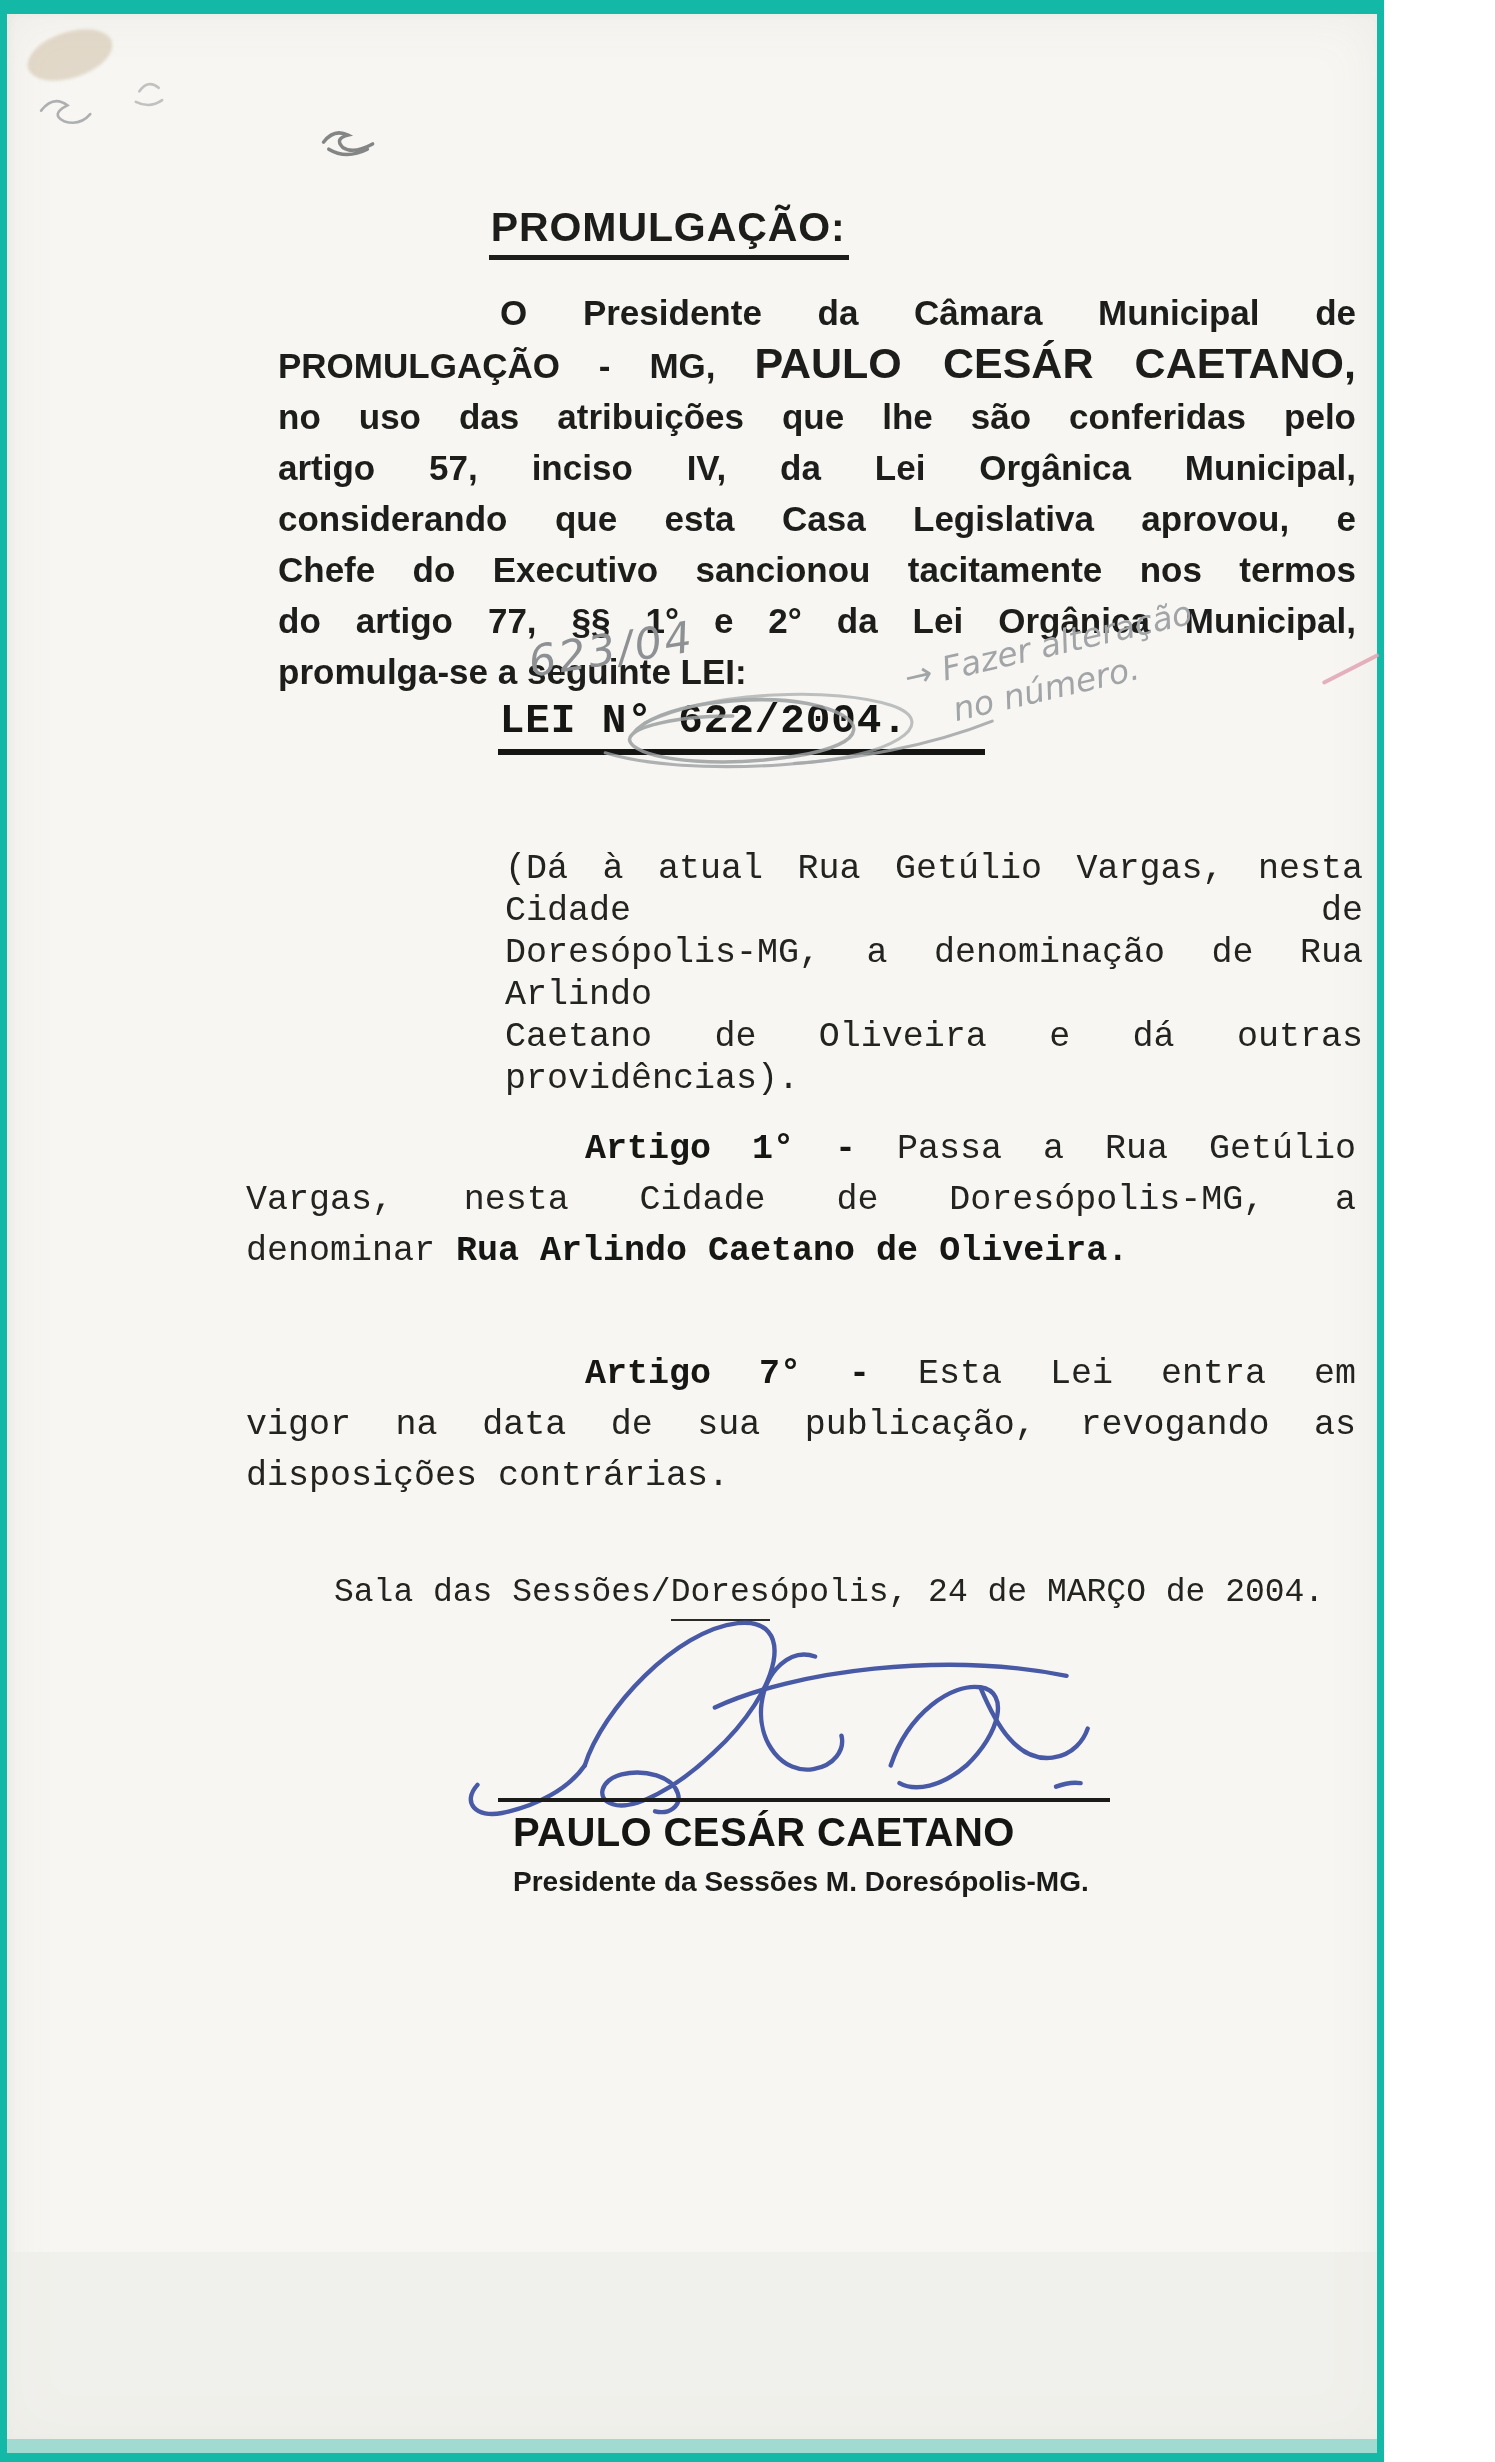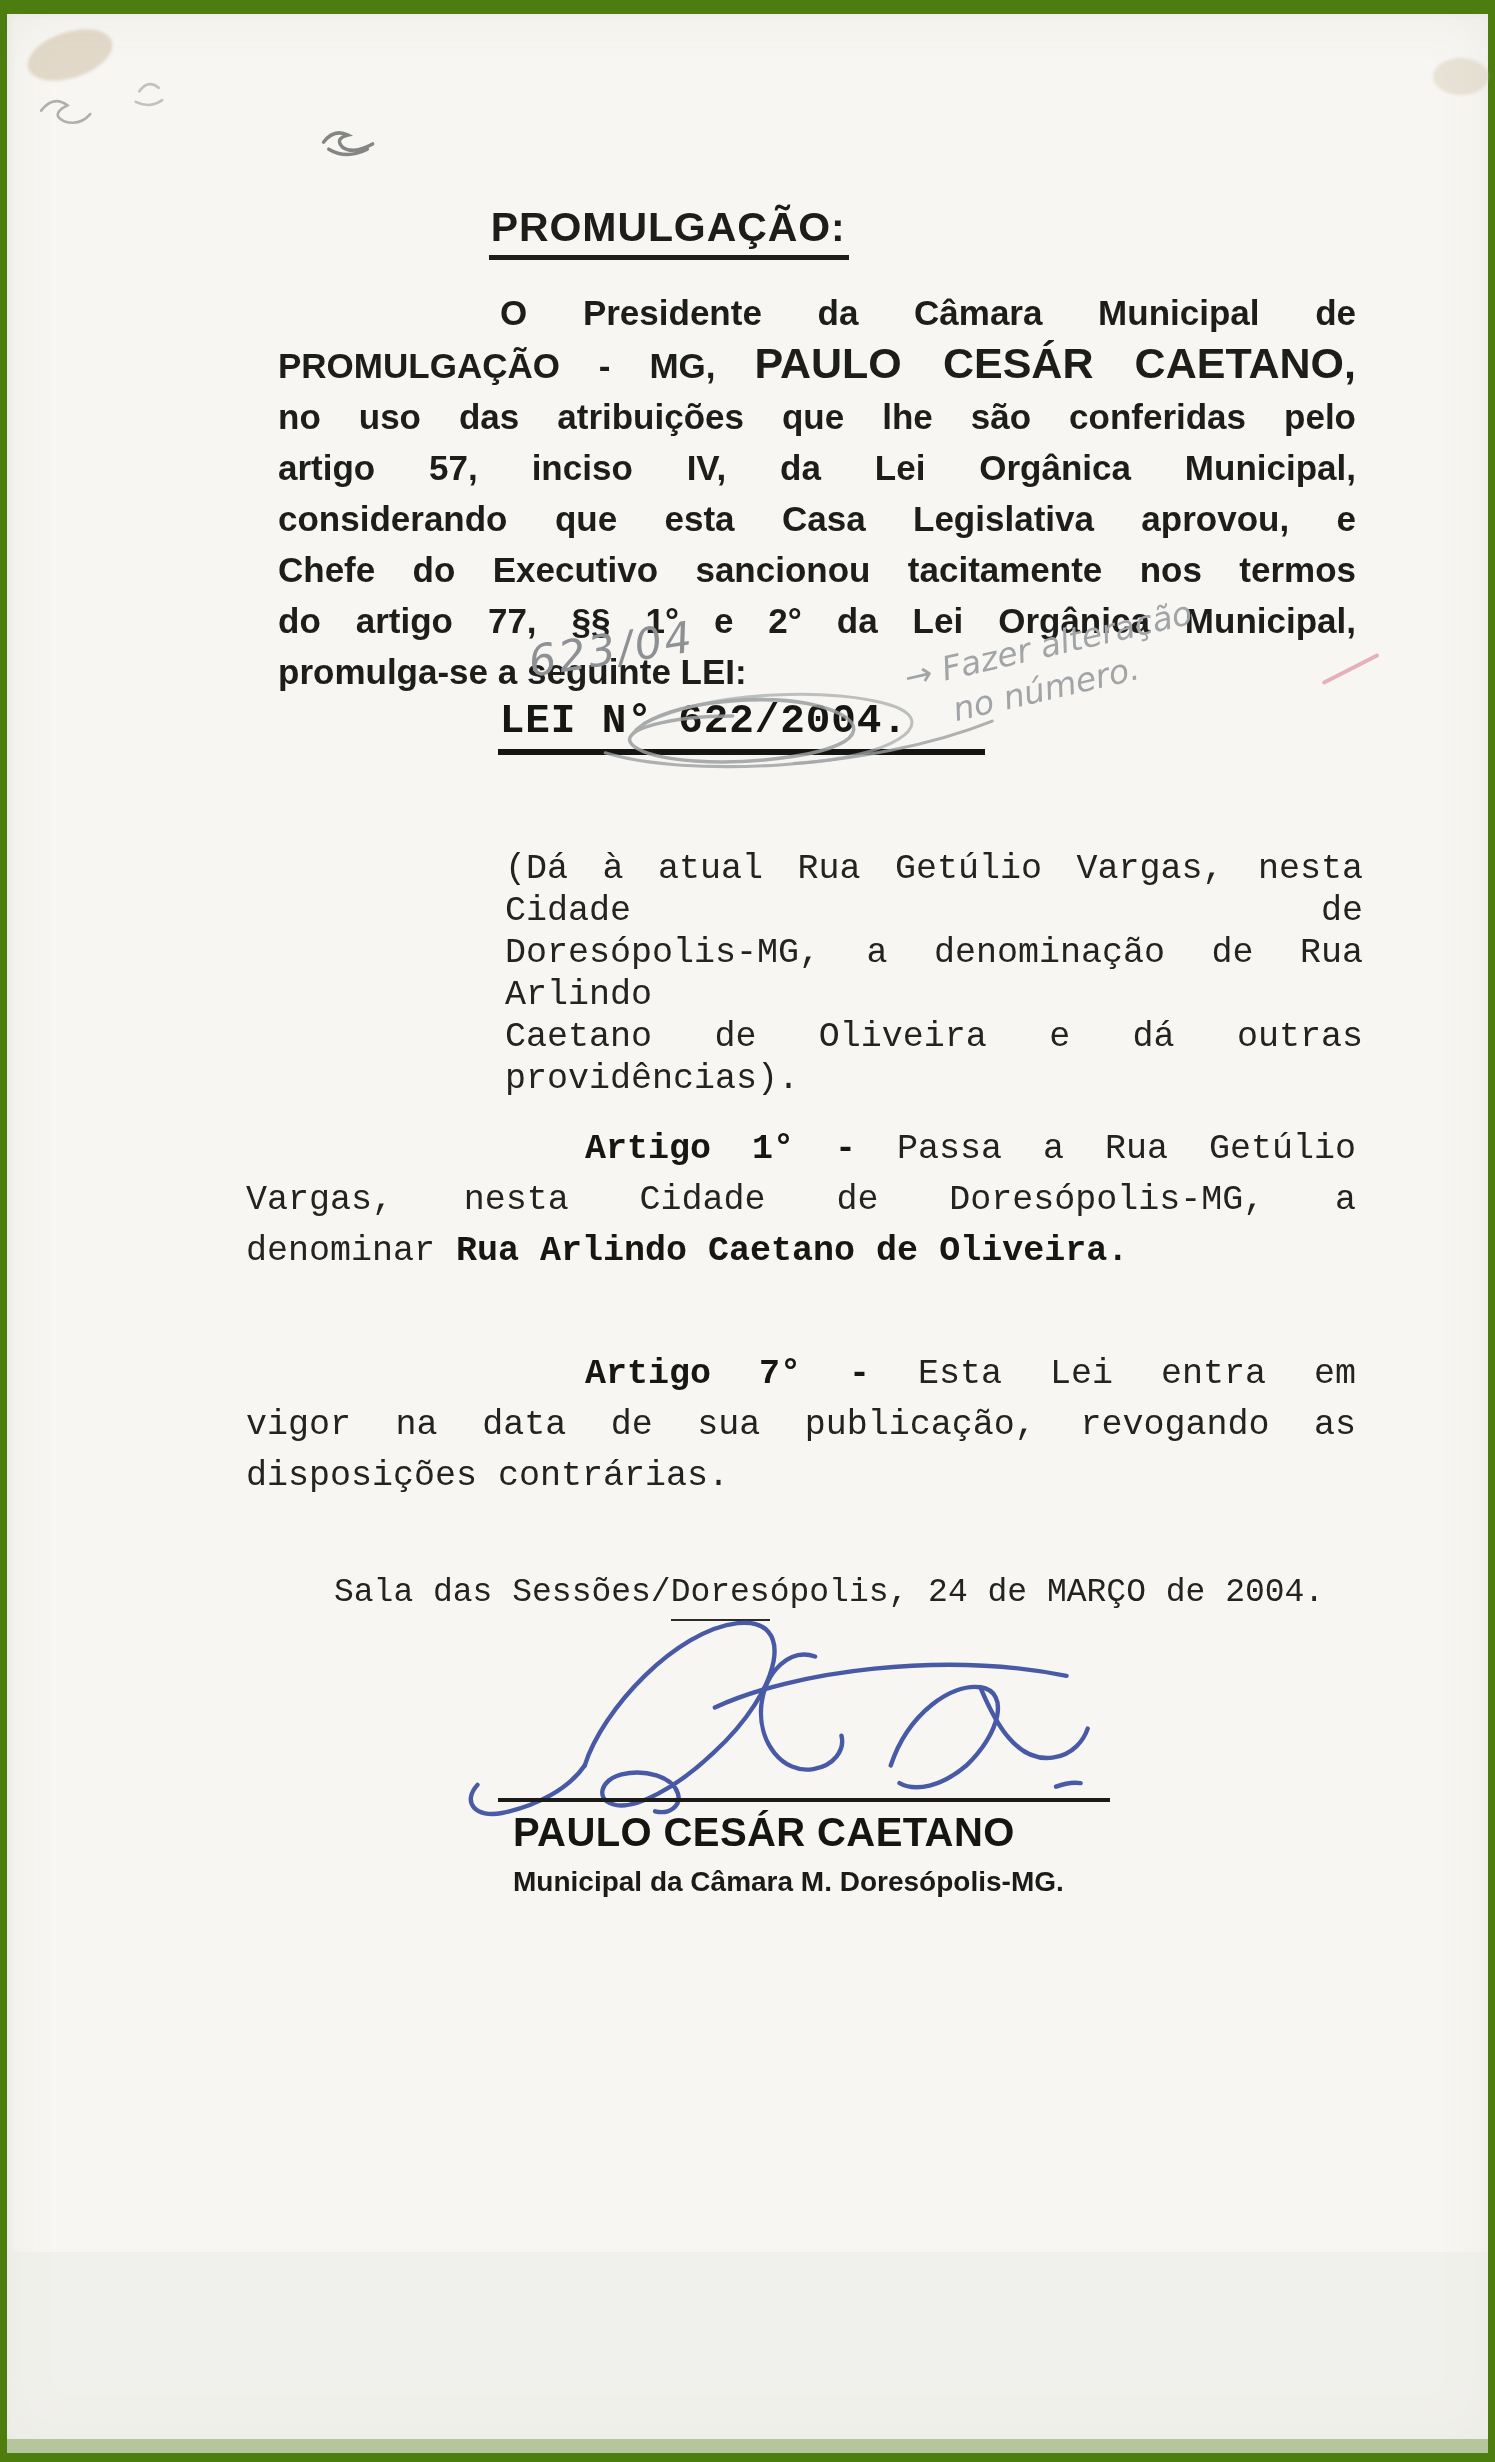--- a/index.html
+++ b/index.html
@@ -1,16 +1,16 @@
 <!DOCTYPE html>
 <html style="font-size:14px"><head>
 <meta charset="utf-8">
 <style>
   html,body{margin:0;padding:0;background:#ffffff;}
-  #page{position:relative;width:1495px;height:2462px;background:#4d7c0f;overflow:hidden;
+  #page{position:relative;width:1384px;height:2462px;background:#14b8a6;overflow:hidden;
         font-family:"Liberation Sans",sans-serif;}
   #paper{position:absolute;left:7px;top:14px;right:7px;bottom:23px;background:#f7f6f2;
          box-shadow:inset 0 0 53px rgba(120,115,100,0.08), inset 2.6px 0 7px rgba(120,115,100,0.06);}
   
   .band-bottom{position:absolute;left:0;right:0;top:2238px;height:201px;background:#edece8;opacity:.65;}
   
   .doc-title{position:absolute;left:482px;top:190px;font-weight:700;font-size:41px;color:#1d1d1b;
              letter-spacing:0.9px;border-bottom:5.3px solid #1d1d1b;padding:0 3.5px 4.4px 1.8px;}
   .sans-par{position:absolute;left:271px;top:273px;width:1078px;color:#1d1d1b;font-weight:700;
             font-size:35px;line-height:51px;}
@@ -125,16 +125,16 @@
         <path d="M414,62 C386,52 358,78 353,116 C348,160 378,196 412,190 C436,186 448,168 444,152"></path>
         <path d="M300,120 C390,78 560,56 700,84"></path>
         <path d="M500,186 C520,126 570,92 602,97 C636,102 624,150 586,186 C558,210 528,216 510,206"></path>
         <path d="M602,97 C620,140 644,182 684,177 C708,174 720,156 724,144"></path>
         <path d="M688,210 q16,-6 28,-4"></path>
       </g>
     </svg>
 
     <div class="sig-rule"></div>
     <div class="sig-name">PAULO CESÁR CAETANO</div>
-    <div class="sig-role">Municipal da Câmara M. Doresópolis-MG.</div>
+    <div class="sig-role">Presidente da Sessões M. Doresópolis-MG.</div>
   </div>
 </div>
 
 
 </body></html>

